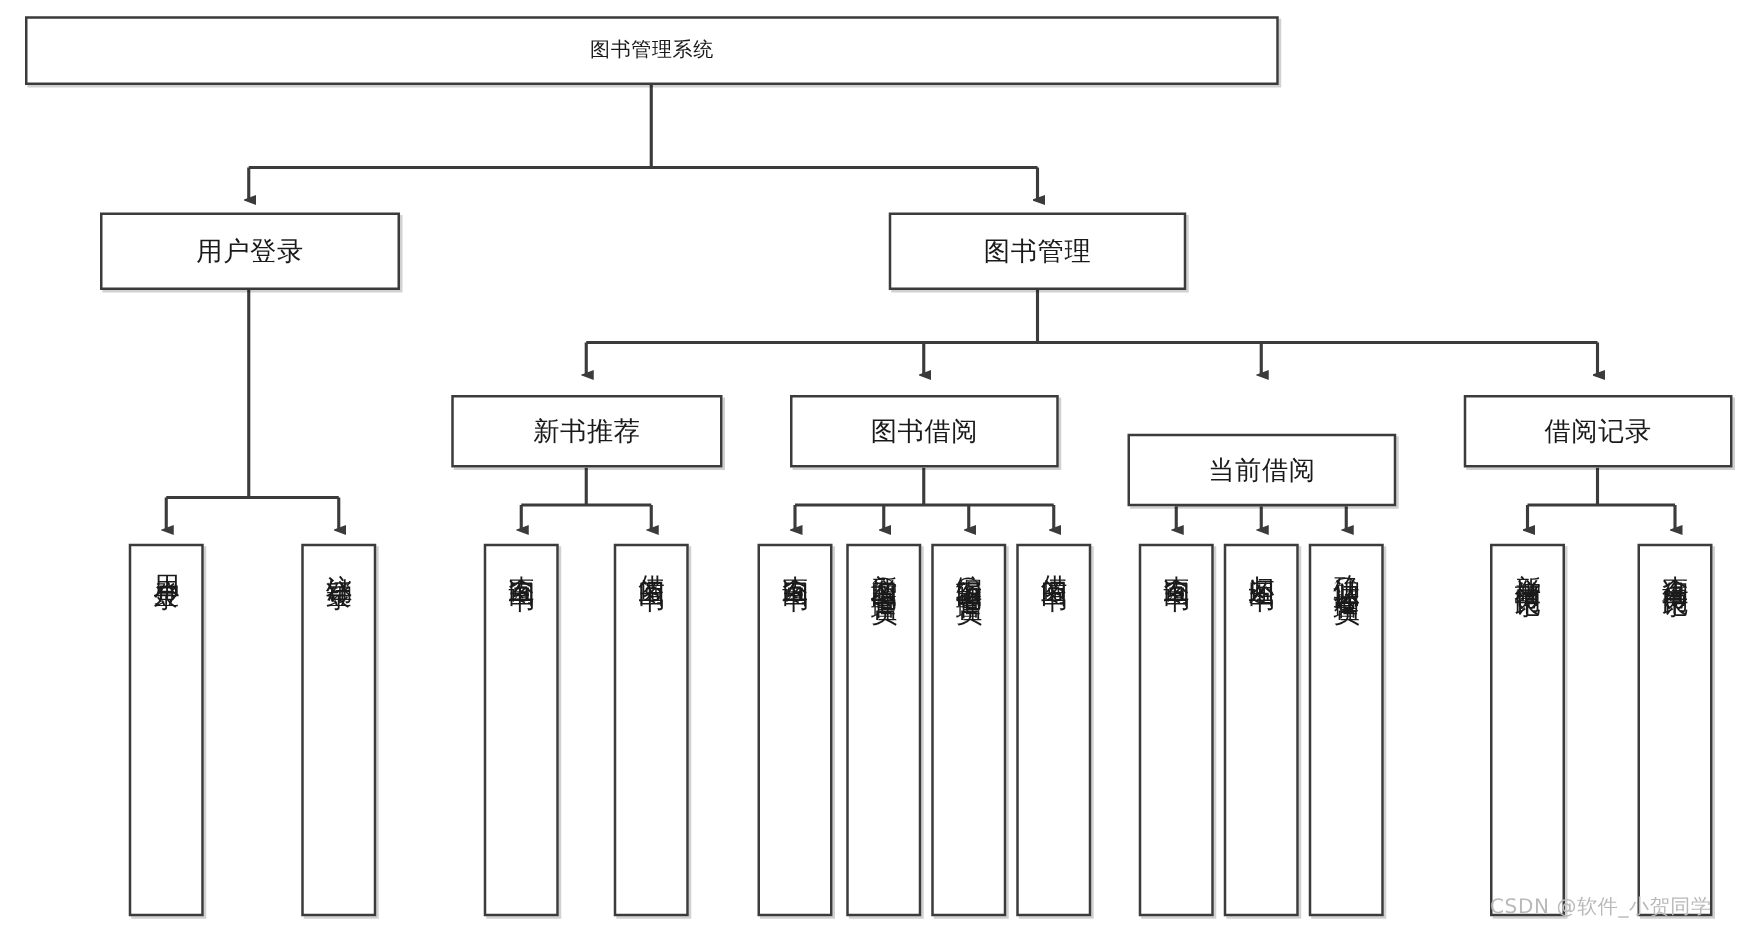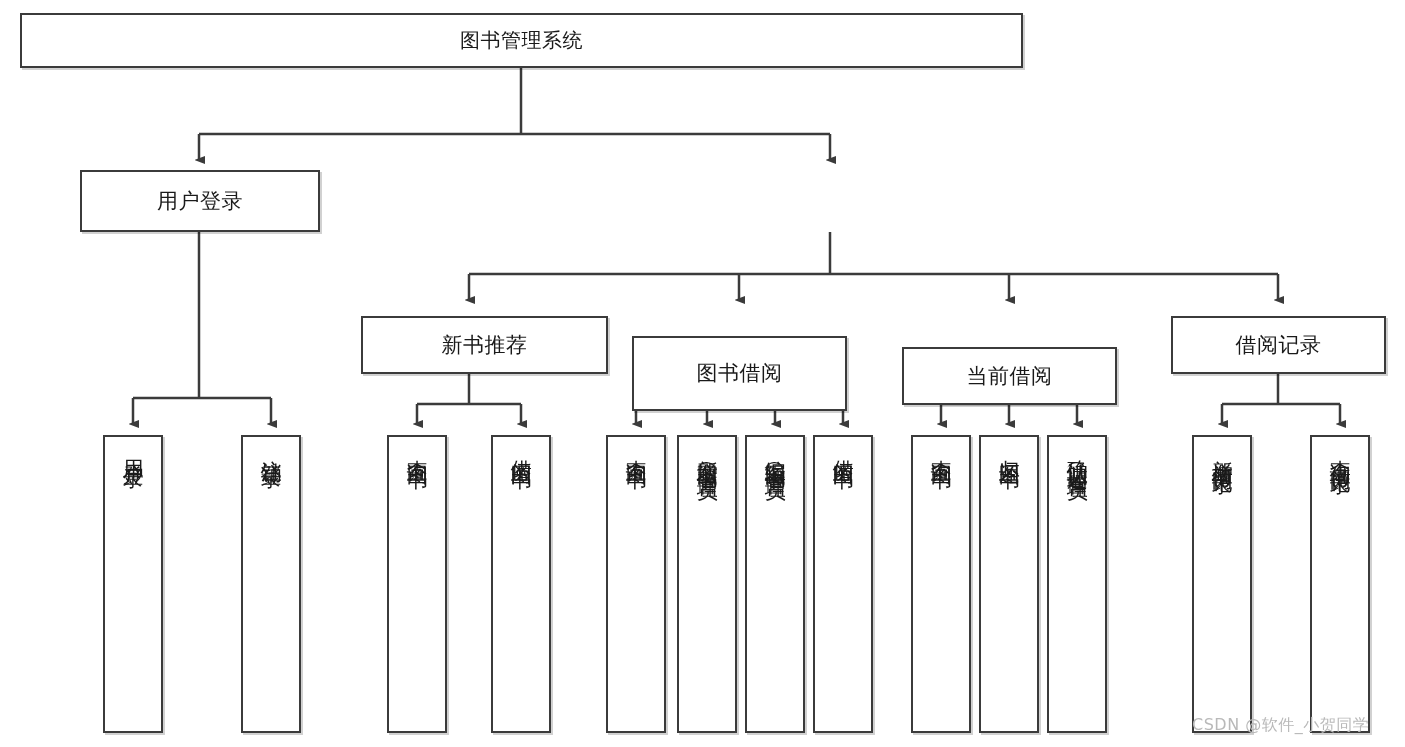--- a/index.html
+++ b/index.html
@@ -43,21 +43,21 @@
     line-height: 1.18;
     letter-spacing: 0.5px;
     white-space: nowrap;
   }
   
   .node.horiz .label {
     writing-mode: horizontal-tb;
     font-size: 21px;
   }
   .node.root .label {
-    font-size: 20px;
+    font-size: 16px;
   }
   
   .node.vert {
     align-items: flex-start;
     justify-content: center;
     padding-top: 6px;
   }
   .node.vert .label {
     writing-mode: vertical-rl;
     text-orientation: upright;
@@ -142,26 +142,29 @@
   </svg>
 
   <div class="node horiz root" style="left:20px; top:13px; width:1003px; height:55px;">
     <span class="label">图书管理系统</span>
   </div>
 
   <div class="node horiz" style="left:80px; top:170px; width:240px; height:62px;">
     <span class="label">用户登录</span>
   </div>
 
-
-  <div class="node horiz" style="left:361px; top:316px; width:247px; height:58px;">
+  <div class="node horiz" style="left:711px; top:170px; width:238px; height:62px;">
+    <span class="label">图书管理</span>
+  </div>
+
+  <div class="node horiz" style="left:361px; top:316px; width:217px; height:58px;">
     <span class="label">新书推荐</span>
   </div>
 
-  <div class="node horiz" style="left:632px; top:316px; width:215px; height:75px;margin-top:20px;">
+  <div class="node horiz" style="left:632px; top:316px; width:215px; height:58px;">
     <span class="label">图书借阅</span>
   </div>
 
   <div class="node horiz" style="left:902px; top:316px; width:215px; height:58px;margin-top:31px;">
     <span class="label">当前借阅</span>
   </div>
 
   <div class="node horiz" style="left:1171px; top:316px; width:215px; height:58px;">
     <span class="label">借阅记录</span>
   </div>

